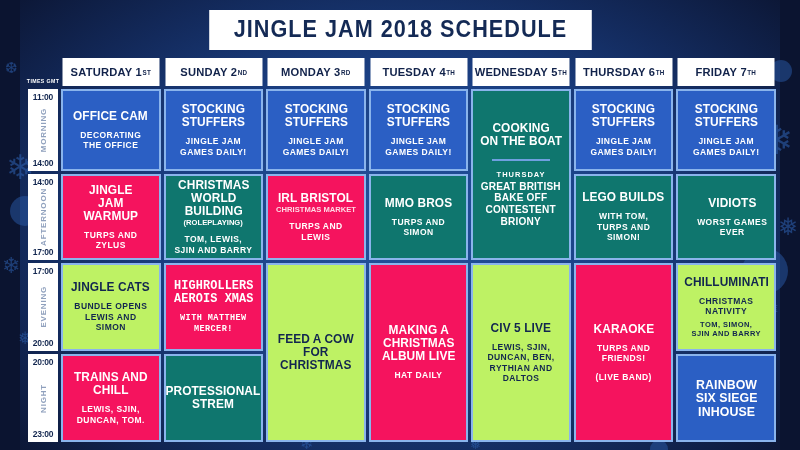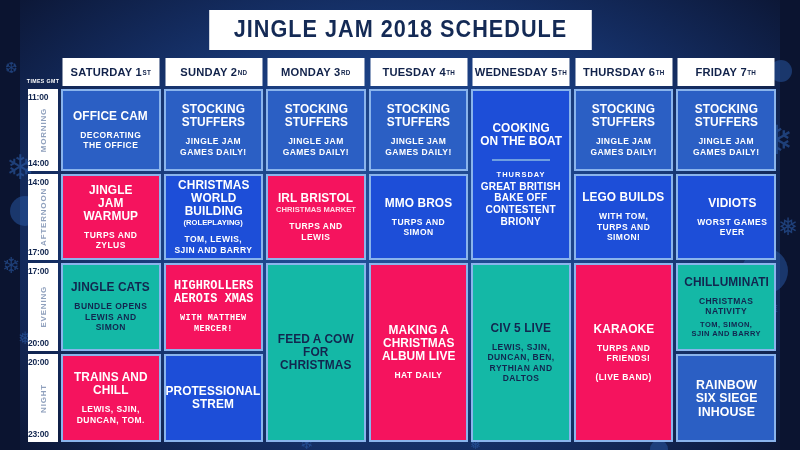--- a/index.html
+++ b/index.html
@@ -118,21 +118,21 @@
     background: #ffffff;
     color: #12264f;
     position: relative;
     display: flex;
     align-items: center;
     justify-content: center;
   }
   .band .t-start, .band .t-end {
     position: absolute;
     left: 0; right: 0;
-    text-align: left;
+    text-align: center;
     font-size: 8.5px;
     font-weight: bold;
     letter-spacing: -.2px;
   }
   .band .t-start { top: 3px; }
   .band .t-end { bottom: 3px; }
   .band .b-name {
     writing-mode: vertical-rl;
     transform: rotate(180deg);
     font-size: 8px;
@@ -196,23 +196,23 @@
   .card .feat-big {
     font-size: 10.5px;
     font-weight: bold;
     line-height: 1.12;
     letter-spacing: .2px;
     transform: scaleX(.96);
   }
 
   
   .c-blue  { background: #2b5fc4; color: #ffffff; }
-  .c-navy  { background: #1d4ed8; color: #ffffff; }
+  .c-navy  { background: #0f766e; color: #ffffff; }
   .c-pink  { background: #f5135e; color: #ffffff; }
-  .c-yellow{ background: #14b8a6; color: #12264f; border-color: #8ab4ec; }
+  .c-yellow{ background: #bef264; color: #12264f; border-color: #8ab4ec; }
 
   .c-pink .sub-t { color: #ffd9e5; }
   .hd-pink-sub { color: #ffc8d8; }
 </style>
 </head>
 <body>
 
 <div class="bg-wrap">
   <div class="bg-glow"></div>
   <div class="flake" style="left:6px;  top:150px; font-size:34px;">❄</div>
@@ -360,21 +360,21 @@
   <div class="card c-pink" style="grid-column:5;grid-row:4 / span 2;">
     <div class="hd">MAKING A<br>CHRISTMAS<br>ALBUM LIVE</div>
     <div class="bd">HAT DAILY</div>
   </div>
 
   <div class="card c-yellow" style="grid-column:6;grid-row:4 / span 2;text-align:center;">
     <div class="hd">CIV 5 LIVE</div>
     <div class="bd">LEWIS, SJIN,<br>DUNCAN, BEN,<br>RYTHIAN AND<br>DALTOS</div>
   </div>
 
-  <div class="card c-pink" style="grid-column:7;grid-row:4 / span 2;text-align:right;">
+  <div class="card c-pink" style="grid-column:7;grid-row:4 / span 2;">
     <div class="hd">KARAOKE</div>
     <div class="bd">TURPS AND<br>FRIENDS!</div>
     <div class="bd2">(LIVE BAND)</div>
   </div>
 
   <div class="card c-yellow" style="grid-column:8;grid-row:4;">
     <div class="hd">CHILLUMINATI</div>
     <div class="bd">CHRISTMAS<br>NATIVITY</div>
     <div class="bd2" style="font-size:7.5px;margin-top:4px;">TOM, SIMON,<br>SJIN AND BARRY</div>
   </div>

